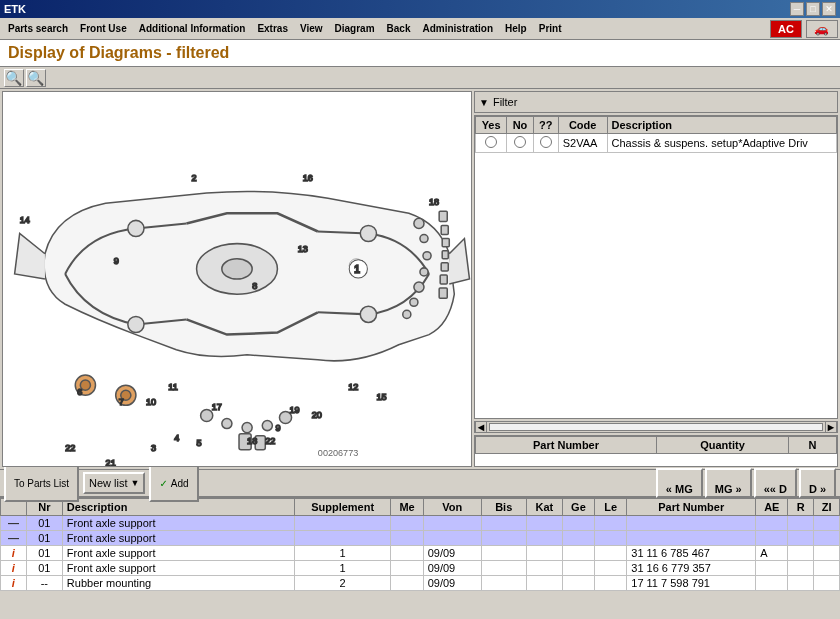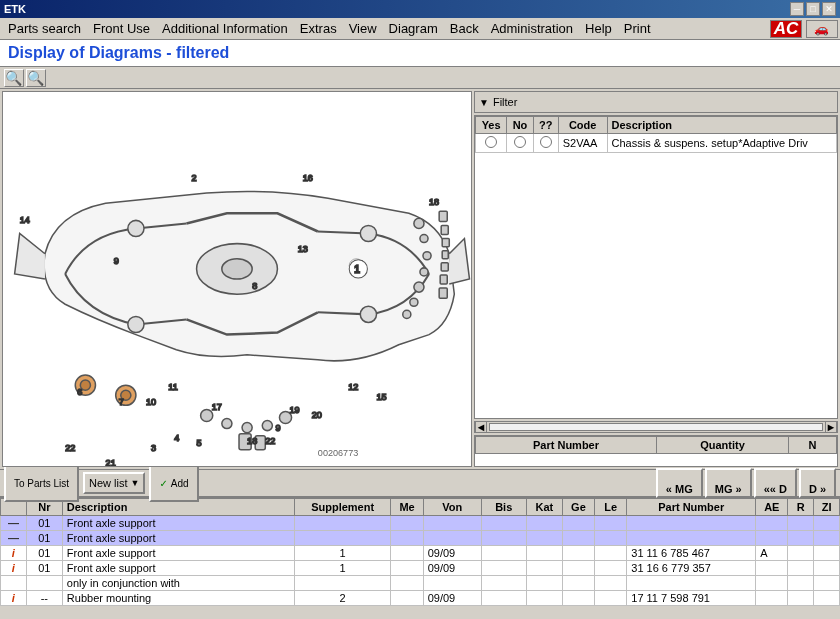--- a/index.html
+++ b/index.html
@@ -31,34 +31,35 @@
       background: #d4d0c8;
       height: 22px;
       display: flex;
       align-items: center;
       padding: 0 2px;
       border-bottom: 1px solid #808080;
     }
     .menu-item {
       padding: 2px 6px;
       cursor: pointer;
-      font-size: 13px;
+      font-size: 10px;
       white-space: nowrap;
+      font-weight: bold;
     }
 
     
     .page-header {
       background: white;
       padding: 4px 8px;
       border-bottom: 1px solid #808080;
     }
     .page-title {
       font-size: 16px;
       font-weight: bold;
-      color: #1d4ed8;
+      color: #a16207;
     }
     .page-subtitle {
       font-size: 11px;
       color: #333;
     }
 
     
     .toolbar {
       background: #d4d0c8;
       height: 22px;
@@ -301,21 +302,21 @@
   <span class="menu-item">Additional Information</span>
   <span class="menu-item">Extras</span>
   <span class="menu-item">View</span>
   <span class="menu-item">Diagram</span>
   <span class="menu-item">Back</span>
   <span class="menu-item">Administration</span>
   <span class="menu-item">Help</span>
   <span class="menu-item">Print</span>
   <div style="margin-left: auto; display:flex; gap:4px;">
     <div style="width:32px;height:18px;background:#cc0000;border:1px solid #808080;display:flex;align-items:center;justify-content:center;cursor:pointer;">
-      <span style="color:white;font-weight:bold;font-size:17px;font-style:italic;">AC</span>
+      <span style="color:white;font-weight:bold;font-size:11px;">AC</span>
     </div>
     <div style="width:32px;height:18px;background:#d4d0c8;border:1px solid #808080;display:flex;align-items:center;justify-content:center;cursor:pointer;">
       <span style="font-size:12px;">🚗</span>
     </div>
   </div>
 </div>
 
 <div class="page-header">
   <div class="page-title">Display of Diagrams - filtered</div>
 </div>
@@ -593,36 +594,20 @@
     <td></td>
     <td></td>
     <td></td>
     <td></td>
     <td>31 16 6 779 357</td>
     <td></td>
     <td></td>
     <td></td>
   </tr>
         <tr>
-    <td style="text-align:center;"></td>
-    <td style="text-align:center;"></td>
-    <td>only in conjunction with</td>
-    <td style="text-align:center;"></td>
-    <td></td>
-    <td></td>
-    <td></td>
-    <td></td>
-    <td></td>
-    <td></td>
-    <td></td>
-    <td></td>
-    <td></td>
-    <td></td>
-  </tr>
-        <tr>
     <td style="text-align:center;"><span style="color:#cc3300;font-weight:bold;font-style:italic;">i</span></td>
     <td style="text-align:center;">--</td>
     <td>Rubber mounting</td>
     <td style="text-align:center;">2</td>
     <td></td>
     <td>09/09</td>
     <td></td>
     <td></td>
     <td></td>
     <td></td>

